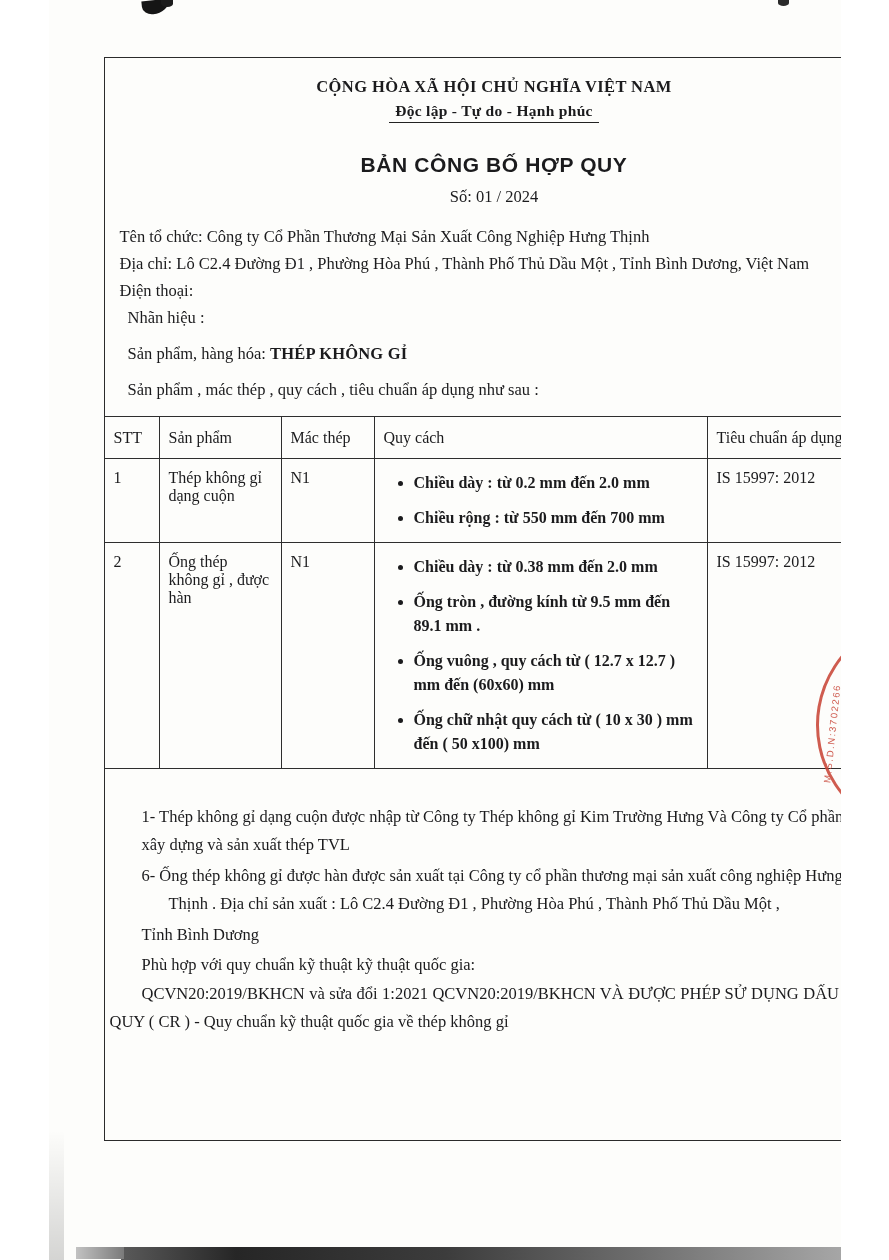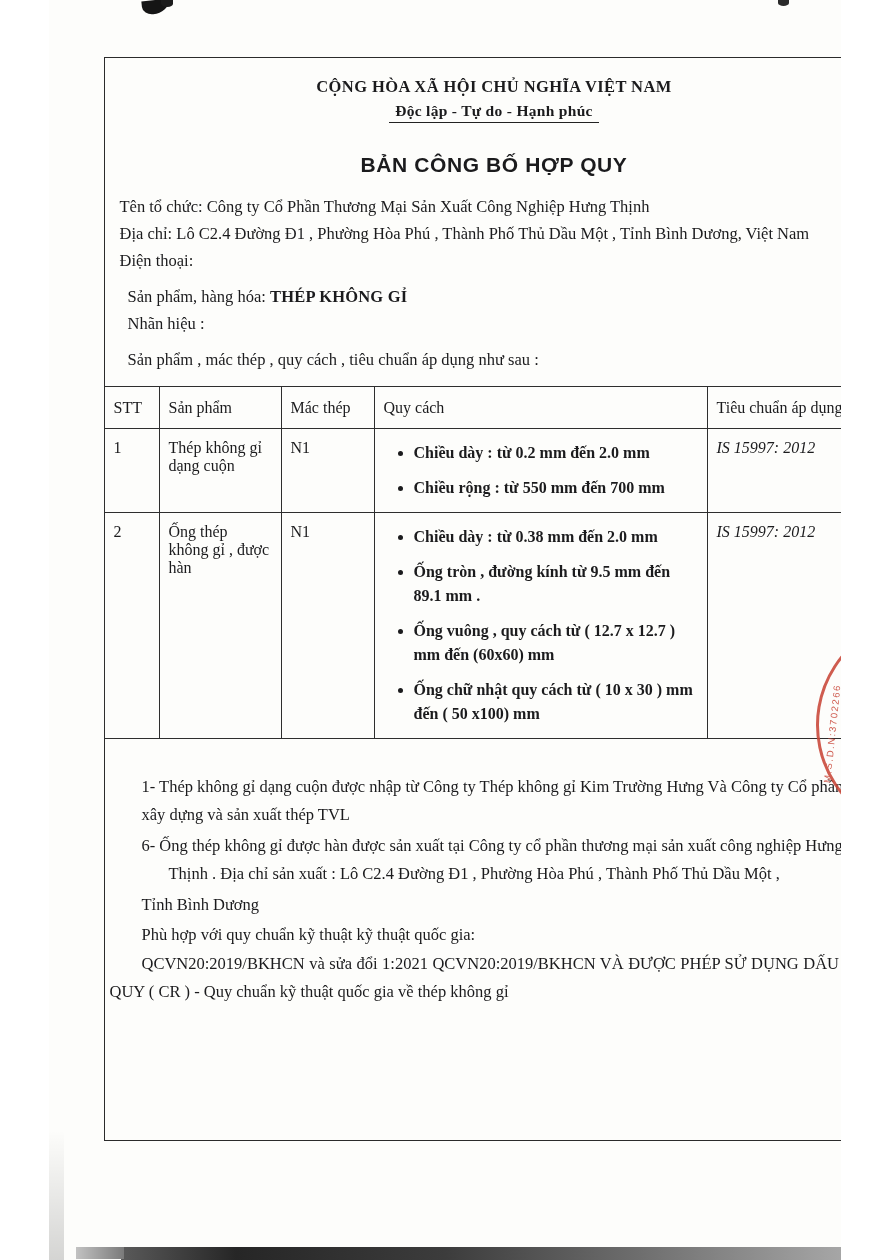--- a/index.html
+++ b/index.html
@@ -51,21 +51,21 @@
   }
   table.products thead th { height:42px; vertical-align:middle; padding:6px 9px; }
   col.c-stt { width:55px; }
   col.c-sp  { width:122px; }
   col.c-mt  { width:93px; }
   col.c-qc  { width:333px; }
   col.c-tc  { width:178px; }
   th.center, td.center { text-align:center; }
   td.cell-product { text-align:justify; padding-top:12px; }
   td.cell-grade { padding-left:18px; padding-top:12px; }
-  td.cell-standard { padding-top:12px;font-style:italic; }
+  td.cell-standard { padding-top:12px; }
   ul.spec-list { margin:2px 0 2px 0; padding-left:30px;font-weight:bold; }
   ul.spec-list li { margin-bottom:11px; line-height:24px; }
   ul.spec-list li:last-child { margin-bottom:2px; }
 
   .notes { margin-top:34px; font-size:16.5px; line-height:27.5px; }
   .note { margin:0 30px 4px 38px; }
   .note.hanging { padding-left:27px; text-indent:-27px; }
   .note.plain { margin-bottom:2px; }
   .note.wide { margin:2px 8px 0 6px; text-align:justify; text-indent:32px; }
 
@@ -132,29 +132,30 @@
   <div class="content">
 
     <div class="national-header">CỘNG HÒA XÃ HỘI CHỦ NGHĨA VIỆT NAM</div>
 
     <div class="national-motto-wrap">
       <span class="national-motto">Độc lập - Tự do - Hạnh phúc</span>
     </div>
 
     <div class="doc-title">BẢN CÔNG BỐ HỢP QUY</div>
 
+    <div class="doc-number">Số: 01 / 2024</div>
 
     <div class="info-block">
       <div class="info-line">Tên tổ chức: Công ty Cổ Phần Thương Mại Sản Xuất Công Nghiệp Hưng Thịnh</div>
       <div class="info-line">Địa chỉ: Lô C2.4 Đường Đ1 , Phường Hòa Phú , Thành Phố Thủ Dầu Một , Tỉnh Bình Dương, Việt Nam</div>
       <div class="info-line">Điện thoại:</div>
+      <div class="info-line sub">Nhãn hiệu :</div>
       <div class="info-line sub gap-top">
         <span>Sản phẩm, hàng hóa: </span><span class="product-name">THÉP KHÔNG GỈ</span>
       </div>
-      <div class="info-line sub">Nhãn hiệu :</div>
       <div class="info-line sub gap-top">Sản phẩm , mác thép , quy cách , tiêu chuẩn áp dụng như sau :</div>
     </div>
 
     <table class="products">
       <colgroup>
         <col class="c-stt">
           <col class="c-sp">
           <col class="c-mt">
           <col class="c-qc">
           <col class="c-tc">

